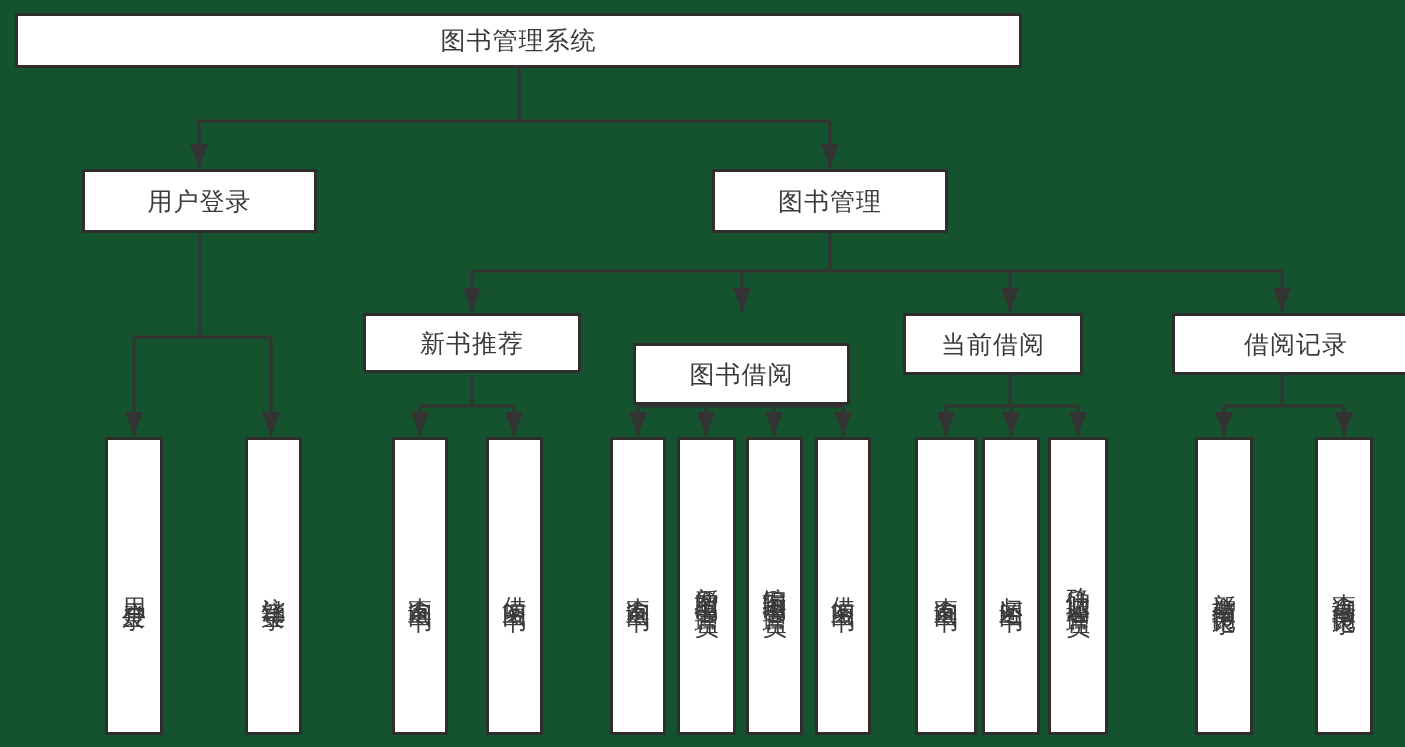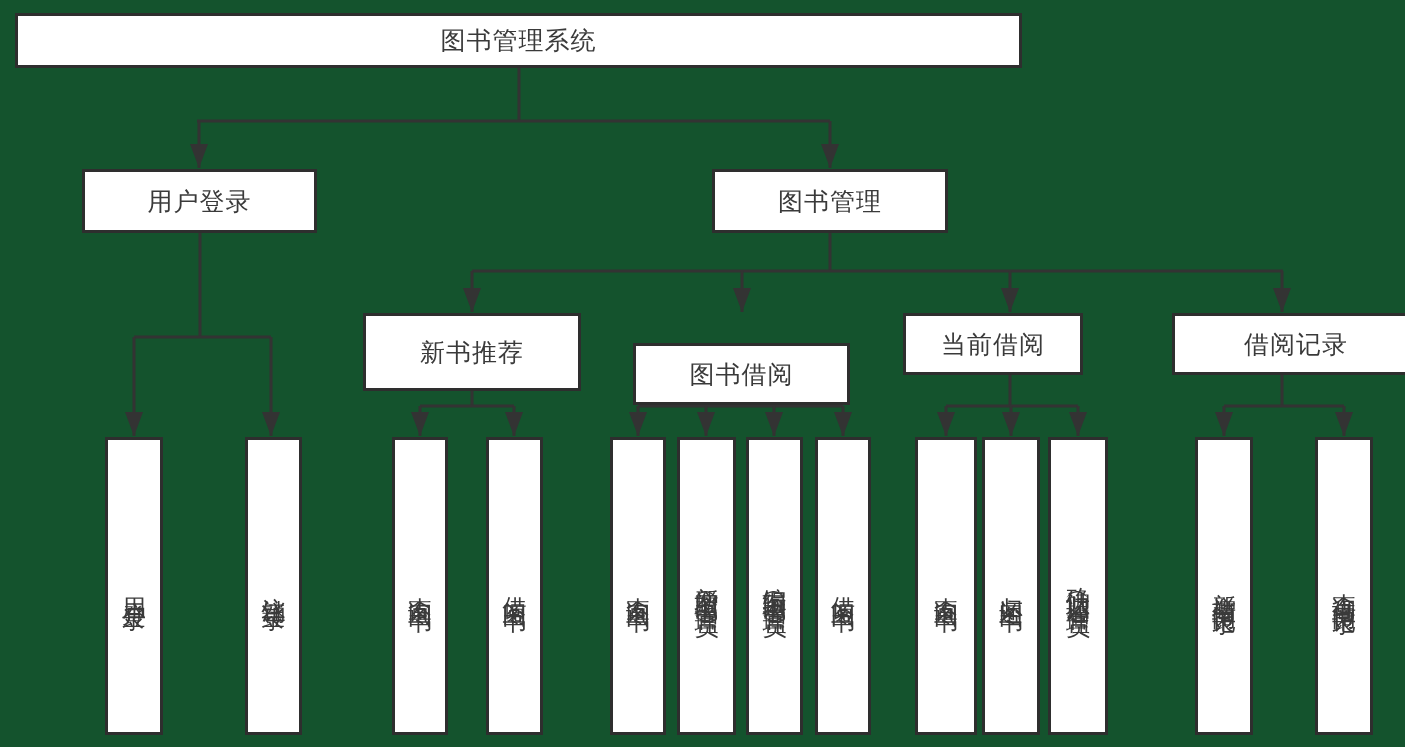--- a/index.html
+++ b/index.html
@@ -113,21 +113,21 @@
     <span class="hlabel">图书管理系统</span>
   </div>
 
   <div class="box" style="left:82px;top:169px;width:235px;height:64px;">
     <span class="hlabel">用户登录</span>
   </div>
   <div class="box" style="left:712px;top:169px;width:236px;height:64px;">
     <span class="hlabel">图书管理</span>
   </div>
 
-  <div class="box" style="left:363px;top:313px;width:218px;height:78px;">
+  <div class="box" style="left:363px;top:313px;width:218px;height:60px;">
     <span class="hlabel">新书推荐</span>
   </div>
   <div class="box" style="left:633px;top:313px;width:217px;height:62px;margin-top:30px;">
     <span class="hlabel">图书借阅</span>
   </div>
   <div class="box" style="left:903px;top:313px;width:180px;height:62px;">
     <span class="hlabel">当前借阅</span>
   </div>
   <div class="box" style="left:1172px;top:313px;width:248px;height:62px;">
     <span class="hlabel">借阅记录</span>

